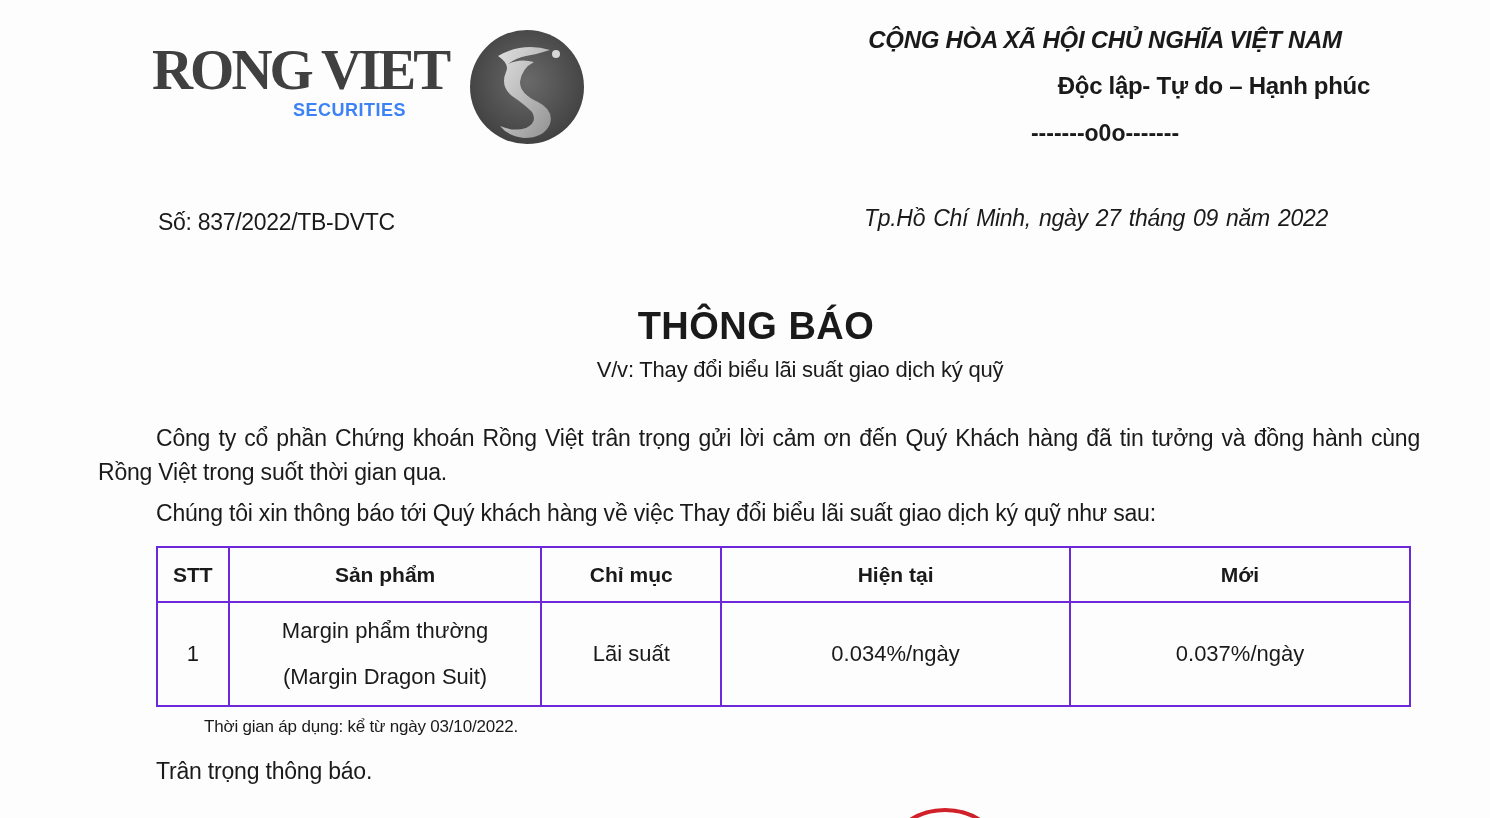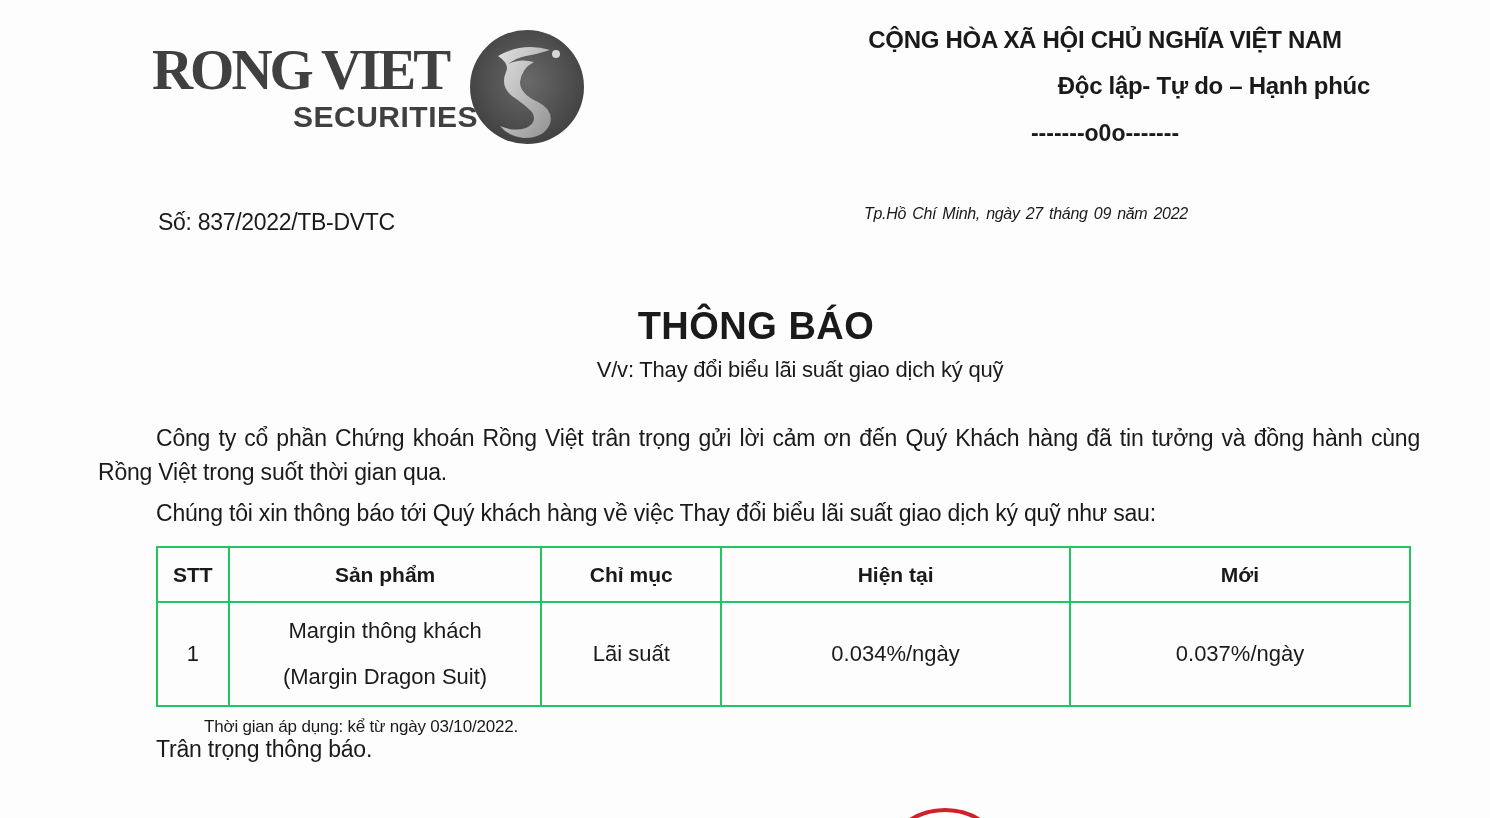--- a/index.html
+++ b/index.html
@@ -15,43 +15,43 @@
   .logo-text {
     left: 152px; top: 40px;
     font-family: "Liberation Serif", "DejaVu Serif", serif;
     font-weight: bold; font-size: 58px; letter-spacing: -3px;
     color: #404040; line-height: 60px;
     transform: scaleX(0.98); transform-origin: left top;
   }
   .logo-sub {
     left: 293px; top: 100px;
     font-family: "Liberation Sans", sans-serif;
-    font-weight: bold; font-size: 30px; color: #404040; letter-spacing: 0.5px;
+    font-weight: bold; font-size: 18px; color: #3b82f6; letter-spacing: 0.5px;
   }
   .logo-emblem {
     left: 468px; top: 28px; width: 118px; height: 118px;
   }
   
   .nat-title {
     left: 840px; width: 530px; top: 26px; text-align: center;
-    font-weight: bold; font-size: 24px; letter-spacing: -0.3px;
+    font-weight: bold; font-size: 24px; letter-spacing: -0.3px; font-style: italic;
   }
   .nat-motto {
     left: 840px; width: 530px; top: 72px; text-align: right;
     font-weight: bold; font-size: 24px; letter-spacing: -0.3px;
   }
   .nat-sep {
     left: 840px; width: 530px; top: 120px; text-align: center;
     font-weight: bold; font-size: 23px;
   }
   .doc-no {
     left: 158px; top: 209px; font-size: 23px; letter-spacing: -0.3px; text-align: center;
   }
   .doc-date {
-    left: 864px; top: 205px; font-size: 16px; font-style: italic; letter-spacing: -0.3px;
+    left: 864px; top: 205px; font-size: 23px; font-style: italic; letter-spacing: -0.3px;
     word-spacing: 2px;
   }
   .title {
     left: 0; width: 1512px; top: 305px; text-align: center;
     font-weight: bold; font-size: 38px; letter-spacing: 0.5px;
   }
   .subtitle {
     left: 0; width: 1600px; top: 357px; text-align: center;
     font-size: 22px; letter-spacing: -0.2px;
   }
@@ -61,35 +61,35 @@
     text-align: justify; letter-spacing: -0.2px;
   }
   .para2 {
     left: 156px; top: 500px; font-size: 23px; letter-spacing: -0.2px;
   }
   table.rates {
     position: absolute; left: 156px; top: 546px; width: 1255px;
     border-collapse: collapse; font-size: 22px;
   }
   table.rates th, table.rates td {
-    border: 2px solid #22c55e; text-align: center; vertical-align: middle;
+    border: 2px solid #6d28d9; text-align: center; vertical-align: middle;
     padding: 0;
   }
   table.rates th { height: 53px; font-weight: bold; font-size: 21px; }
   table.rates td { height: 102px; line-height: 46px; }
   .col-stt { width: 70px; }
   .col-prod { width: 313px; }
   .col-idx { width: 179px; margin-left: 12px; }
   .col-cur { width: 349px; }
   .col-new { width: 340px; }
   .apply {
     left: 156px; top: 717px; font-size: 17px; letter-spacing: -0.2px; margin-left: 48px;
   }
   .closing {
-    left: 156px; top: 736px; font-size: 23px; letter-spacing: -0.2px; text-align: right;
+    left: 156px; top: 758px; font-size: 23px; letter-spacing: -0.2px; text-align: right;
   }
   .stamp {
     left: 880px; top: 800px; width: 130px; height: 60px;
   }
 </style>
 </head>
 <body>
 
 <div class="abs logo-text">RONG VIET</div>
 <div class="abs logo-sub">SECURITIES</div>
@@ -131,21 +131,21 @@
       <th class="col-prod">Sản phẩm</th>
       <th class="col-idx">Chỉ mục</th>
       <th class="col-cur">Hiện tại</th>
       <th class="col-new">Mới</th>
     </tr>
   </thead>
   <tbody>
     <tr>
       <td>1</td>
       <td>
-        <div>Margin thông khách</div>
+        <div>Margin phẩm thường</div>
         <div>(Margin Dragon Suit)</div>
       </td>
       <td>Lãi suất</td>
       <td>0.034%/ngày</td>
       <td>0.037%/ngày</td>
     </tr>
   </tbody>
 </table>
 
 <div class="abs apply">Thời gian áp dụng: kể từ ngày 03/10/2022.</div>

